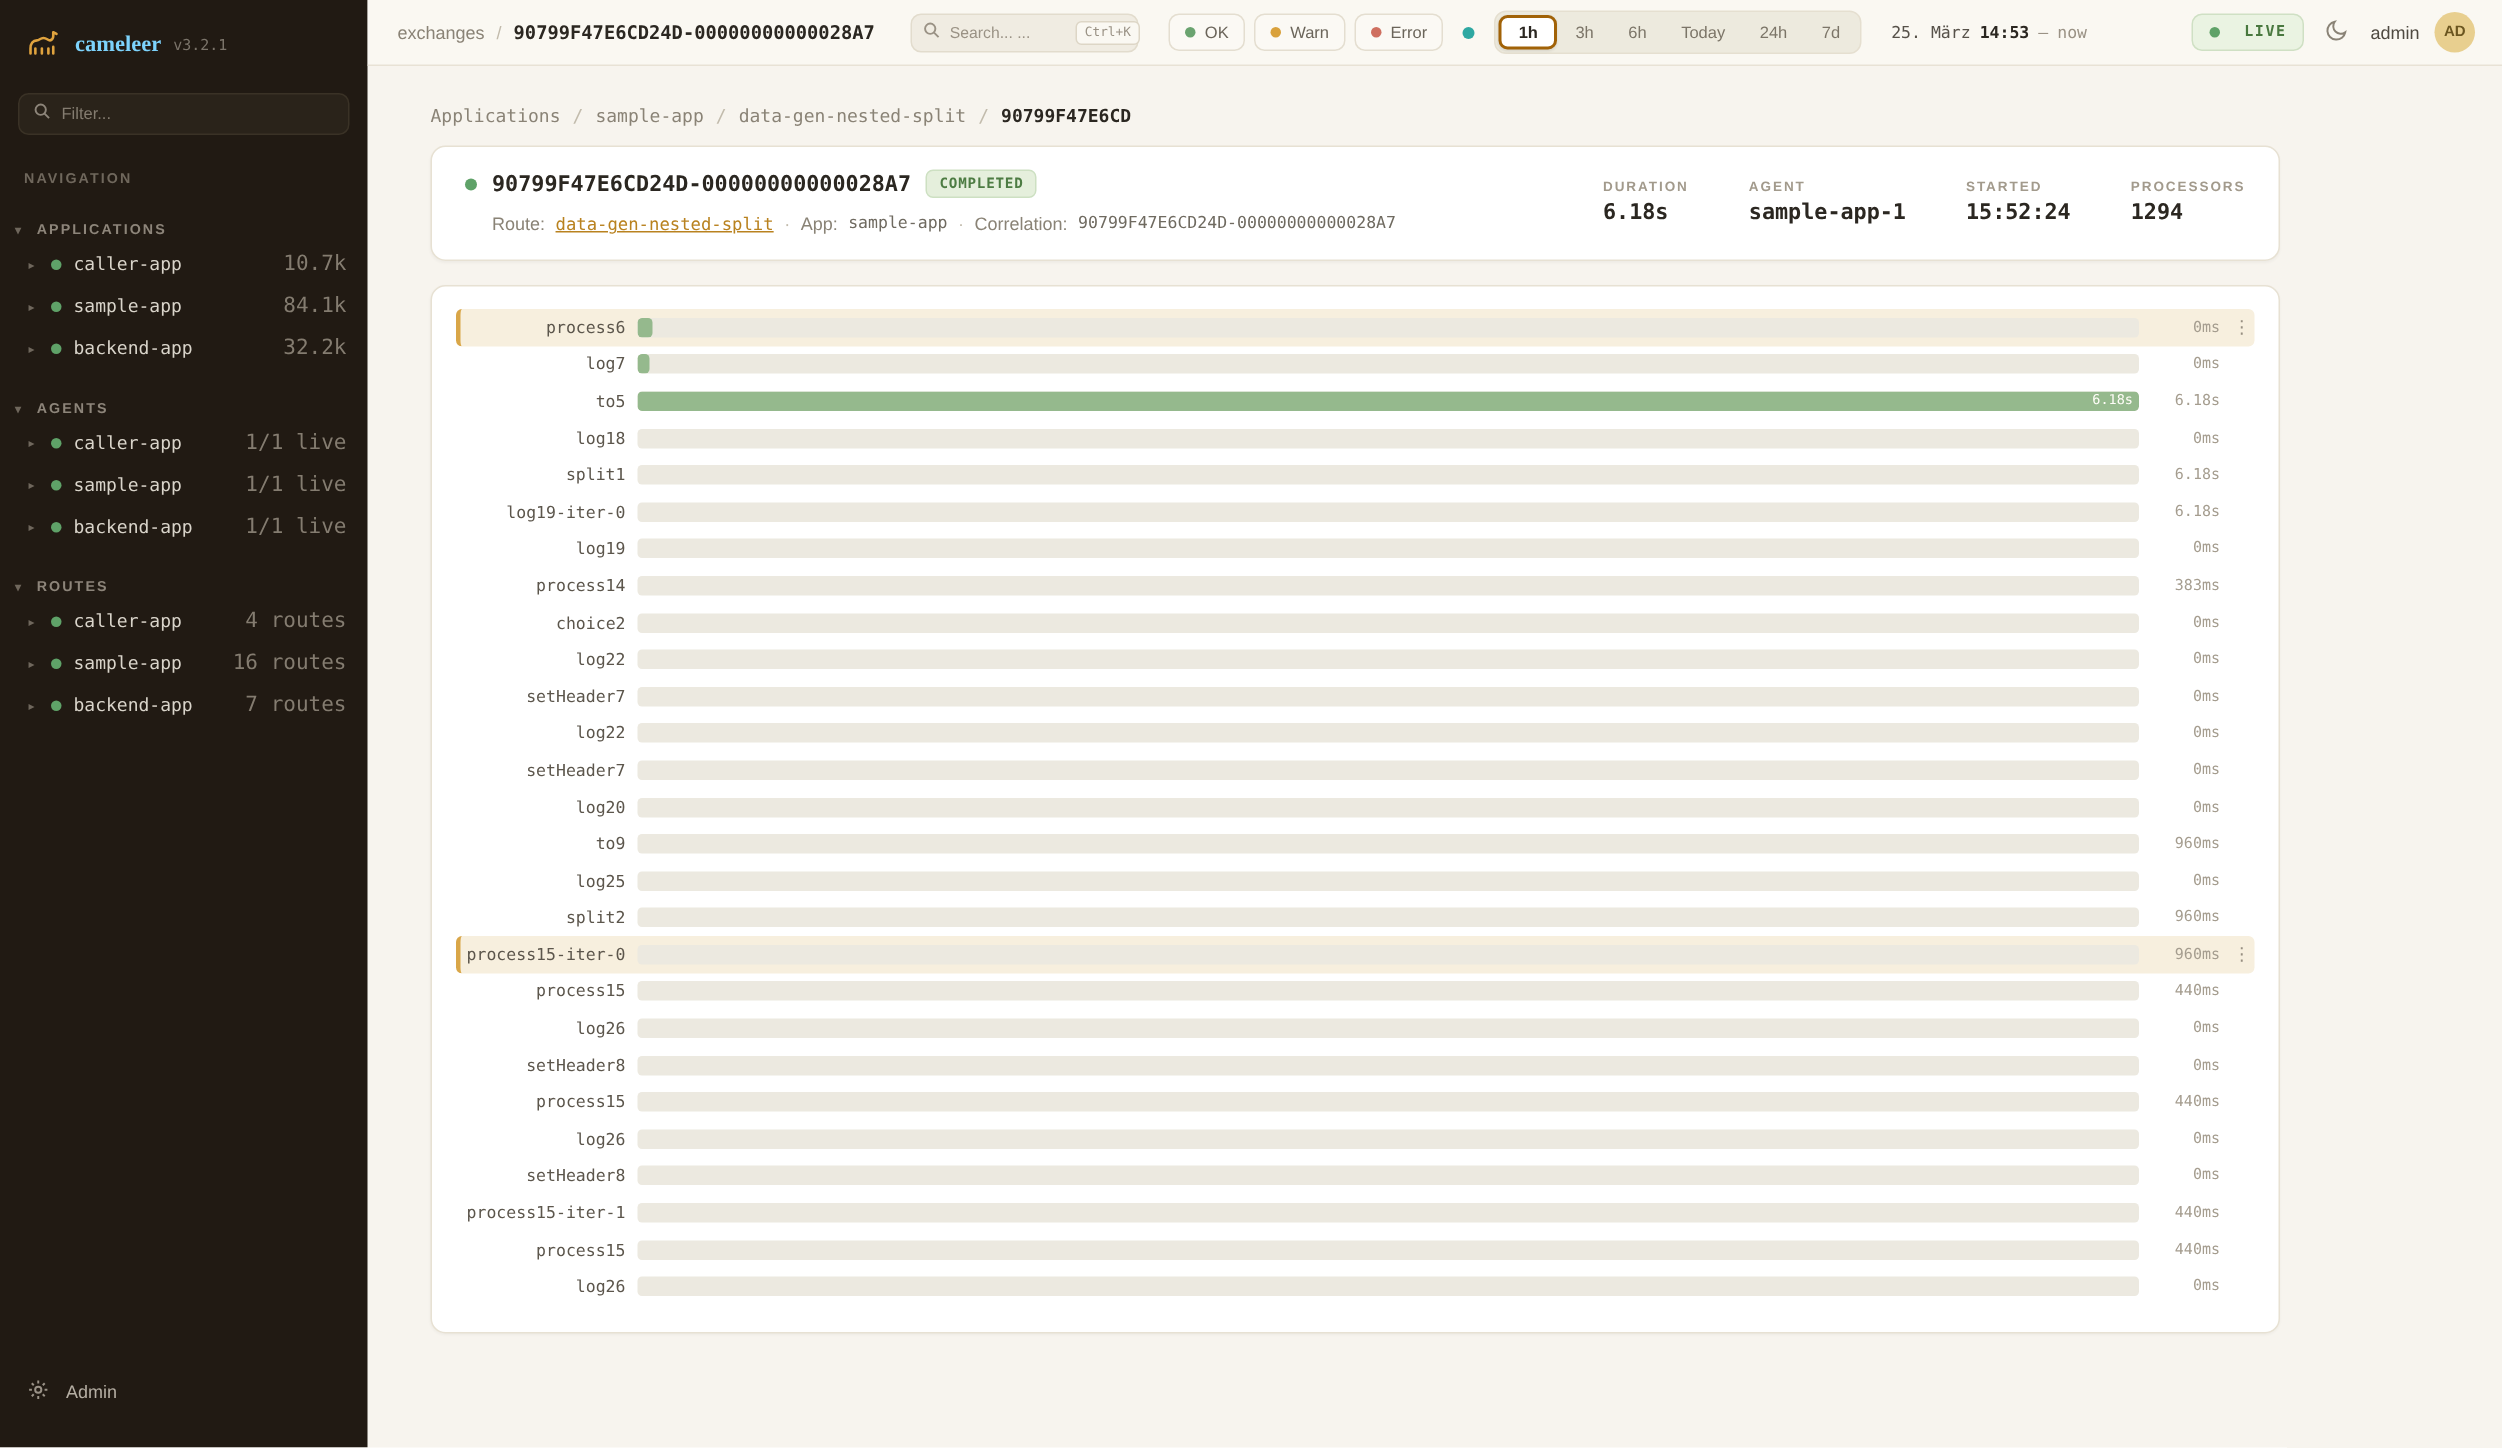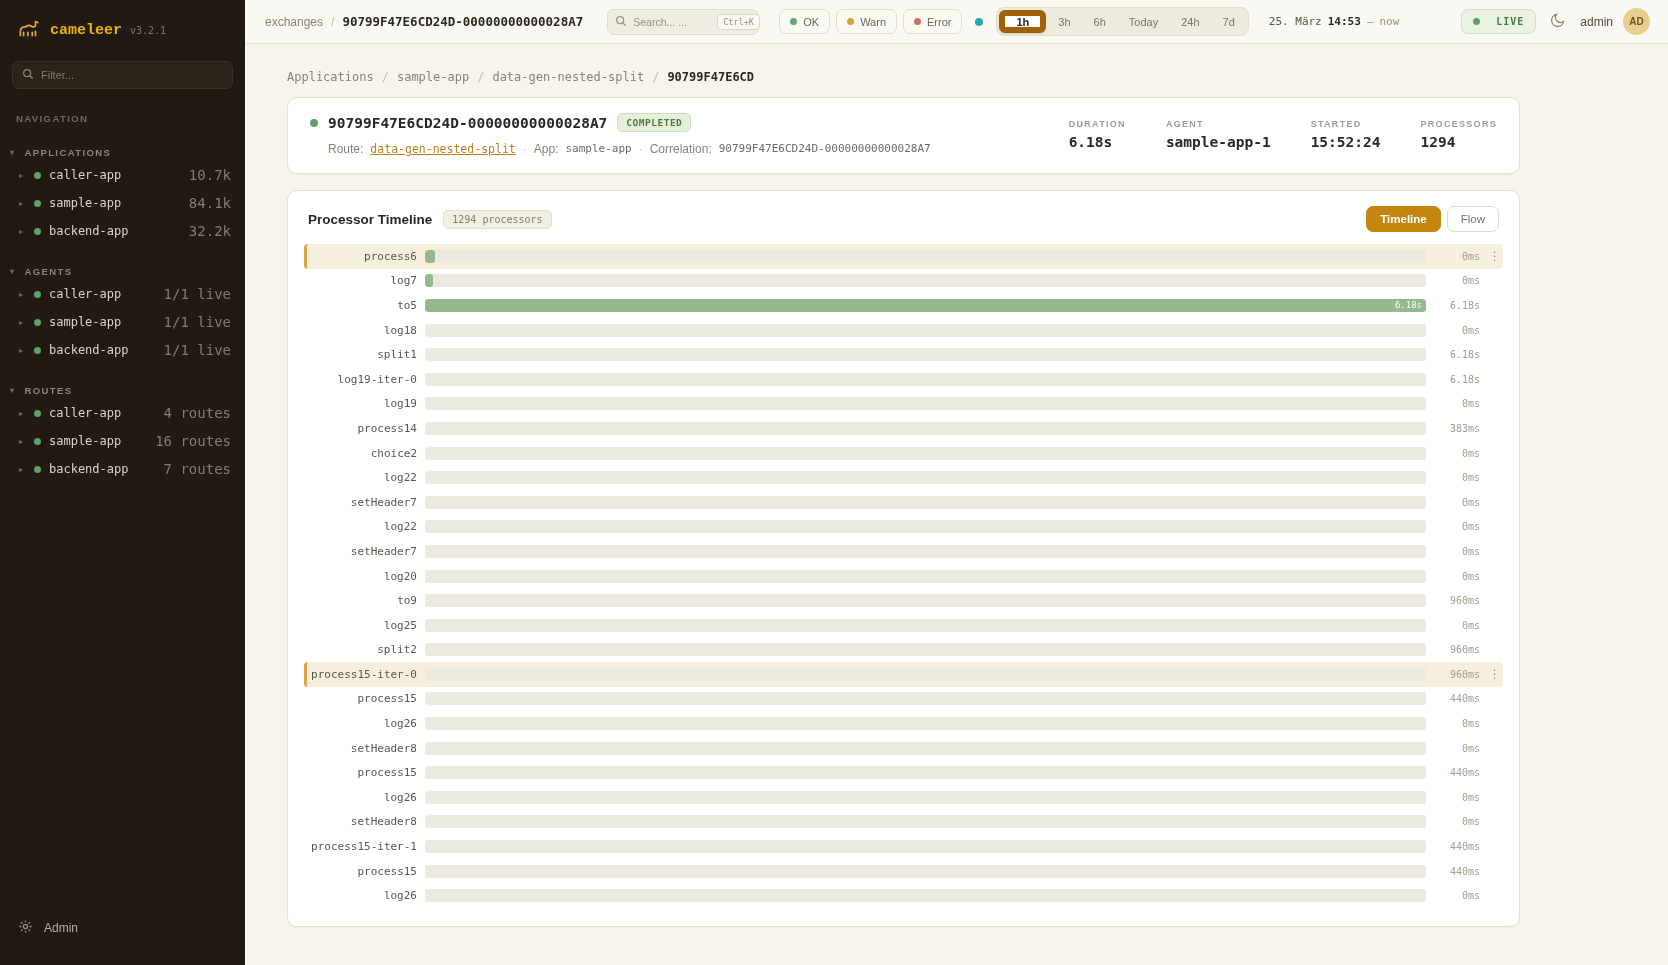--- a/index.html
+++ b/index.html
@@ -2,21 +2,21 @@
 <html><head>
 <meta charset="utf-8">
 <style>
   * { box-sizing: border-box; margin: 0; padding: 0; }
   html,body { width:1668px; height:965px; overflow:hidden; }
   body { display:flex; font-family:"Liberation Sans", sans-serif; background:#f7f4ee; color:#2e2a24; }
 
   
   .sidebar { width:245px; flex-shrink:0; background:#211a13; color:#d6d0c6; display:flex; flex-direction:column; height:965px; }
   .logo-row { display:flex; align-items:center; gap:8px; padding:15px 14px 10px 16px; }
-  .logo-name { font-family:Liberation Mono, monospace; font-weight:bold; font-size:15px; color:#eab308; }
+  .logo-name { font-family:Liberation Serif, serif; font-weight:bold; font-size:15px; color:#7dd3fc; }
   .logo-version { font-size:10px; color:#7b746a; font-family:"DejaVu Sans Mono", monospace; }
   .filter-box { margin:6px 12px 10px; background:#2a231a; border:1px solid #3a3226; border-radius:7px; height:28px; display:flex; align-items:center; gap:7px; padding:0 9px; }
   .filter-box input { background:transparent; border:none; outline:none; color:#cfc9be; font-size:11px; width:160px; font-family:"Liberation Sans", sans-serif; }
   .filter-box input::placeholder { color:#847c70; }
   .nav-label { padding:14px 16px 2px; font-size:9.5px; letter-spacing:1.4px; color:#6f675c; font-weight:bold; }
   .section { margin-top:18px; }
   .section-header { display:flex; align-items:center; gap:9px; padding:3px 10px; font-size:9.5px; letter-spacing:1.4px; color:#8d857a; font-weight:bold; cursor:pointer; }
   .caret { color:#6f675c; font-size:8px; }
   .side-item { display:flex; align-items:center; gap:8px; padding:6px 14px 6px 19px; font-size:12px; cursor:pointer; }
   .chev { color:#6f675c; font-size:8px; width:7px; }
@@ -34,21 +34,21 @@
   .search-pill { margin-left:14px; width:152px; height:26px; background:#f0ece2; border:1px solid #e2dccd; border-radius:7px; display:flex; align-items:center; gap:6px; padding:0 7px; }
   .search-pill input { background:transparent; border:none; outline:none; width:78px; font-size:10.5px; color:#6b655a; font-family:"Liberation Sans", sans-serif; }
   .search-pill input::placeholder { color:#9a9285; }
   .kbd { margin-left:auto; border:1px solid #ddd6c6; background:#faf8f2; border-radius:4px; font-size:8.5px; padding:2px 5px; color:#9a9285; font-family:"DejaVu Sans Mono", monospace; }
   .chips { display:flex; gap:6px; margin-left:10px; }
   .chip { display:flex; align-items:center; gap:6px; border:1px solid #e4ded0; background:#fbf9f4; border-radius:7px; height:25px; padding:0 10px; font-size:11px; color:#6b655a; cursor:pointer; }
   .chip-dot { width:7px; height:7px; border-radius:50%; }
   .teal-dot { width:8px; height:8px; border-radius:50%; margin:0 3px; cursor:pointer; }
   .seg { display:flex; background:#edead e; background:#edeade; border:1px solid #e5dfd0; border-radius:8px; padding:2px; gap:1px; }
   .seg button { border:none; background:transparent; height:23px; padding:0 11px; font-size:11px; color:#7c7568; border-radius:6px; cursor:pointer; font-family:"Liberation Sans", sans-serif; }
-  .seg button.active { background:#fff; color:#2b2721; font-weight:bold; box-shadow:0 1px 2px rgba(0,0,0,0.10); border:6px solid #a16207; }
+  .seg button.active { background:#fff; color:#2b2721; font-weight:bold; box-shadow:0 1px 2px rgba(0,0,0,0.10); border:2px solid #a16207; }
   .time-info { display:flex; align-items:center; gap:6px; margin-left:10px; font-family:"DejaVu Sans Mono", monospace; font-size:11px; white-space:nowrap; }
   .ti-date { color:#57524a; }
   .ti-time { color:#2b2721; font-weight:bold; }
   .ti-dash, .ti-now { color:#9a9285; }
   .tb-spacer { flex:1; }
   .live-pill { display:flex; align-items:center; gap:16px; border:1px solid #cfe0c4; background:#eaf3e2; color:#49783f; height:25px; padding:0 11px; border-radius:7px; font-size:10px; letter-spacing:1px; font-family:"DejaVu Sans Mono", monospace; font-weight:bold; cursor:pointer; }
   .live-dot { width:7px; height:7px; border-radius:50%; background:#5fa268; }
   .moon-btn { background:none; border:none; cursor:pointer; display:flex; padding:4px; }
   .user-name { font-size:12px; color:#4f4a41; }
   .avatar { width:27px; height:27px; border-radius:50%; background:#e8cf8f; color:#6b5620; font-size:10px; font-weight:bold; display:flex; align-items:center; justify-content:center; cursor:pointer; }
@@ -327,28 +327,20 @@
     <div class="stat-value">15:52:24</div>
   </div>
           <div class="stat">
     <div class="stat-label">PROCESSORS</div>
     <div class="stat-value">1294</div>
   </div>
         </div>
     </div>
 
     <div class="card timeline-card">
-      <div class="tl-header">
-        <span class="tl-title">Processor Timeline</span>
-        <span class="tl-badge">1294 processors</span>
-        <div class="tl-views">
-            <button class="active">Timeline</button>
-            <button>Flow</button>
-          </div>
-      </div>
       <div class="t-rows">
           <div class="t-row highlighted">
     <span class="t-label">process6</span>
     <div class="t-track">
       <div class="t-bar" style="left: 0%; width: 1%;"></div>
     </div>
     <span class="t-duration">0ms</span>
     <span class="t-kebab">⋮</span>
   </div>
           <div class="t-row">

